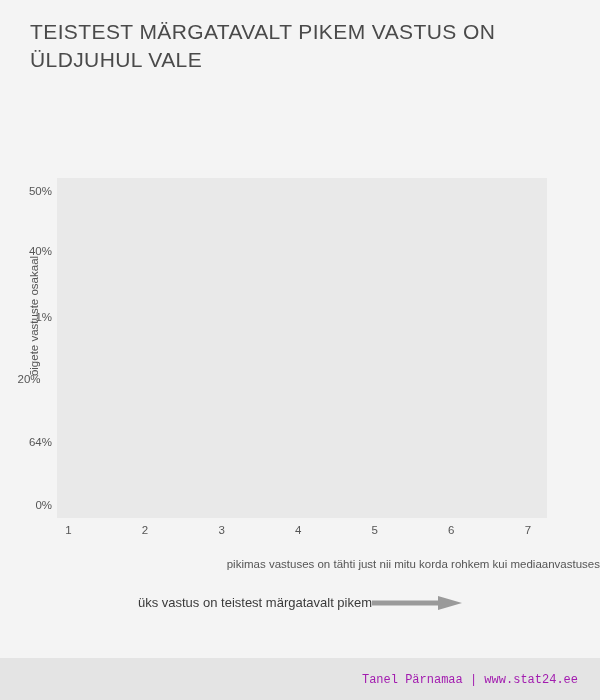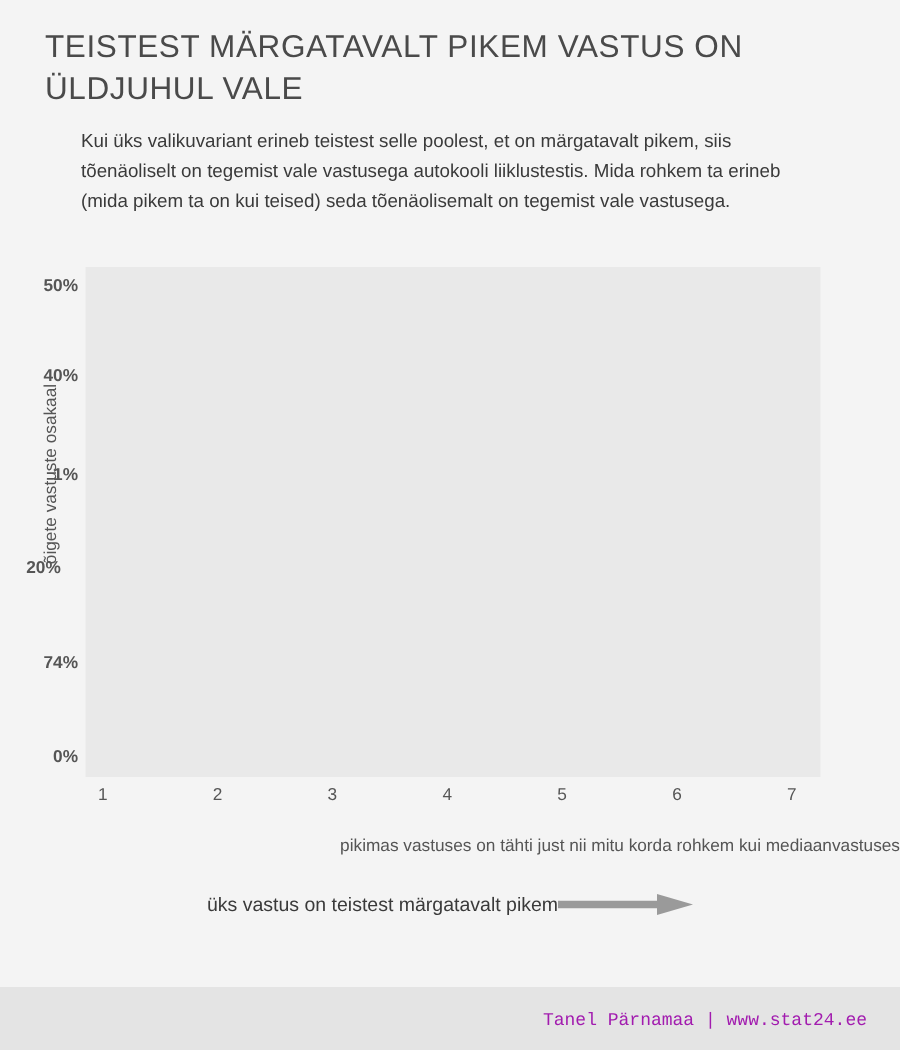--- a/index.html
+++ b/index.html
@@ -68,21 +68,20 @@
     color: #555;
   }
   .ytick {
     position: absolute;
     right: 548px;
     width: 46px;
     text-align: right;
     font-size: 11.5px;
     color: #555;
     transform: translateY(-50%);
-    font-weight: bold;
   }
   .xtick {
     position: absolute;
     top: 364px;
     width: 40px;
     margin-left: -20px;
     text-align: center;
     font-size: 11.5px;
     color: #555;
   }
@@ -125,28 +124,27 @@
     font-family: Liberation Mono, monospace;
   }
   svg { display: block; }
 </style>
 </head>
 <body>
 
 <div class="page">
 
   <div class="title">TEISTEST MÄRGATAVALT PIKEM VASTUS ON ÜLDJUHUL VALE</div>
-  <div class="subtitle">Kui üks valikuvariant erineb teistest selle poolest, et on märgatavalt pikem, siis tõenäoliselt on tegemist vale vastusega autokooli liiklustestis. Mida rohkem ta erineb (mida pikem ta on kui teised) seda tõenäolisemalt on tegemist vale vastusega.</div>
 
   <div class="chart-area">
     <div class="plot-bg"></div>
     <div class="ylabel">õigete vastuste osakaal</div>
     <div id="yticks">
         <div class="ytick" style="top: 345.407px;">0%</div>
-        <div class="ytick" style="top: 282.444px;">74%</div>
+        <div class="ytick" style="top: 282.444px;">64%</div>
         <div class="ytick" style="top: 219.481px; text-align: center;">20%</div>
         <div class="ytick" style="top: 156.519px;">1%</div>
         <div class="ytick" style="top: 91px;">40%</div>
         <div class="ytick" style="top: 30.5926px;">50%</div>
       </div>
     <div id="xticks">
         <div class="xtick" style="left: 68.4844px;">1</div>
         <div class="xtick" style="left: 145.047px;">2</div>
         <div class="xtick" style="left: 221.609px;">3</div>
         <div class="xtick" style="left: 298.172px;">4</div>

